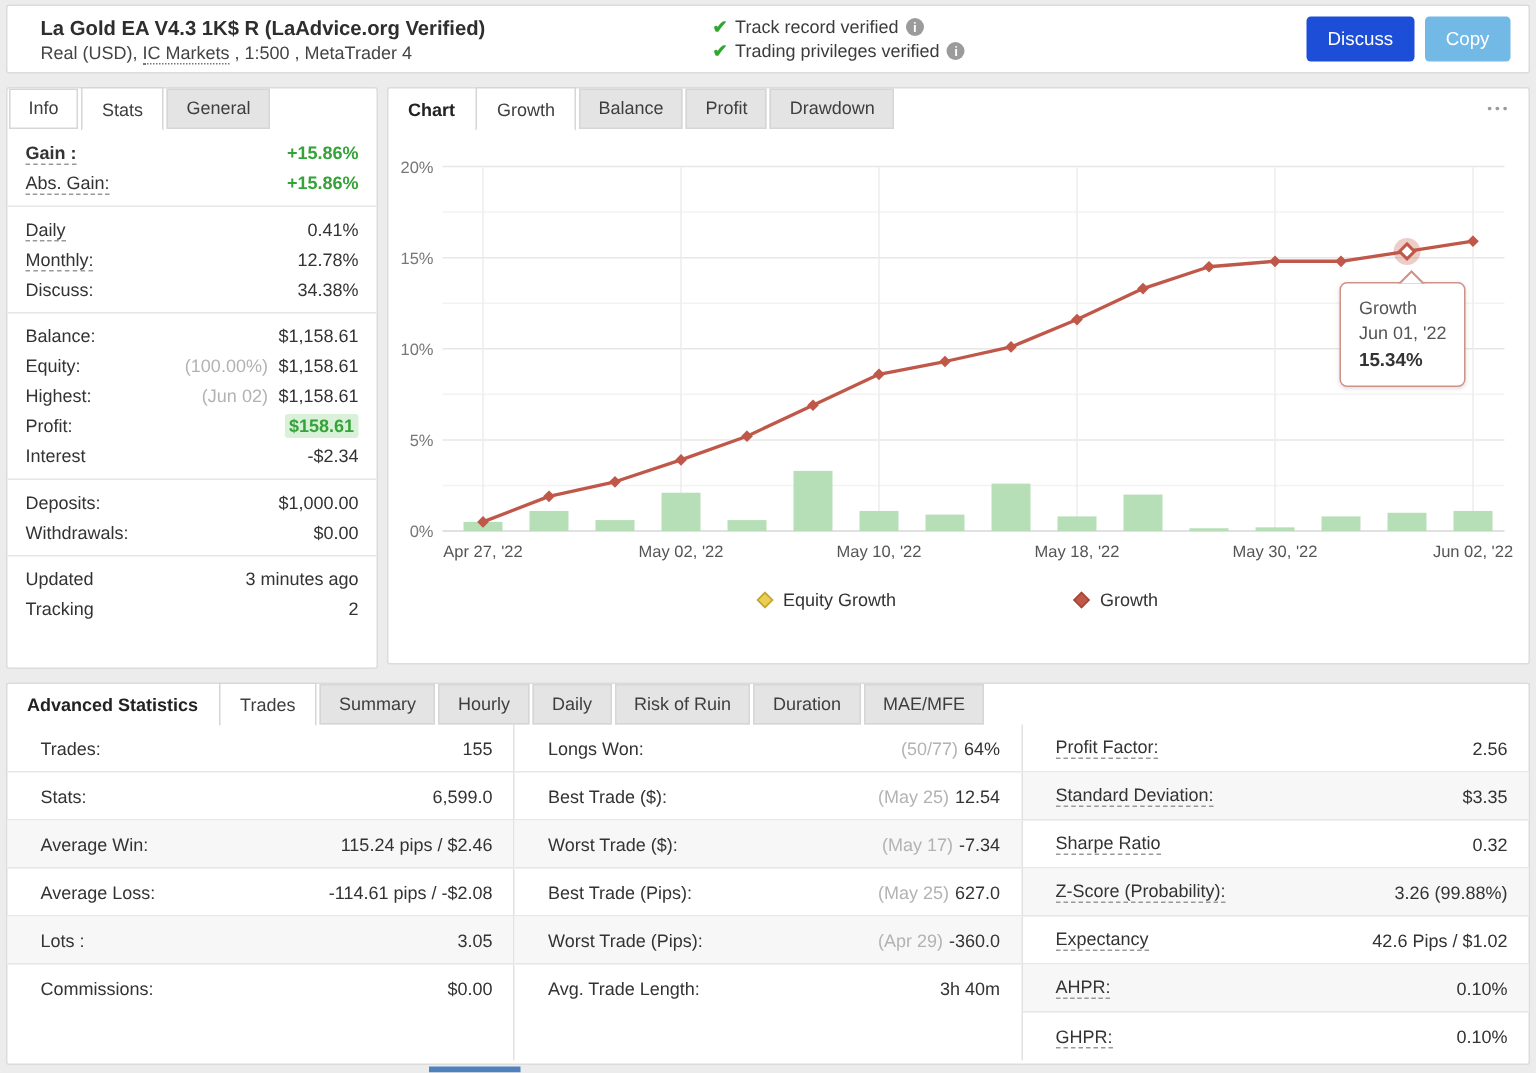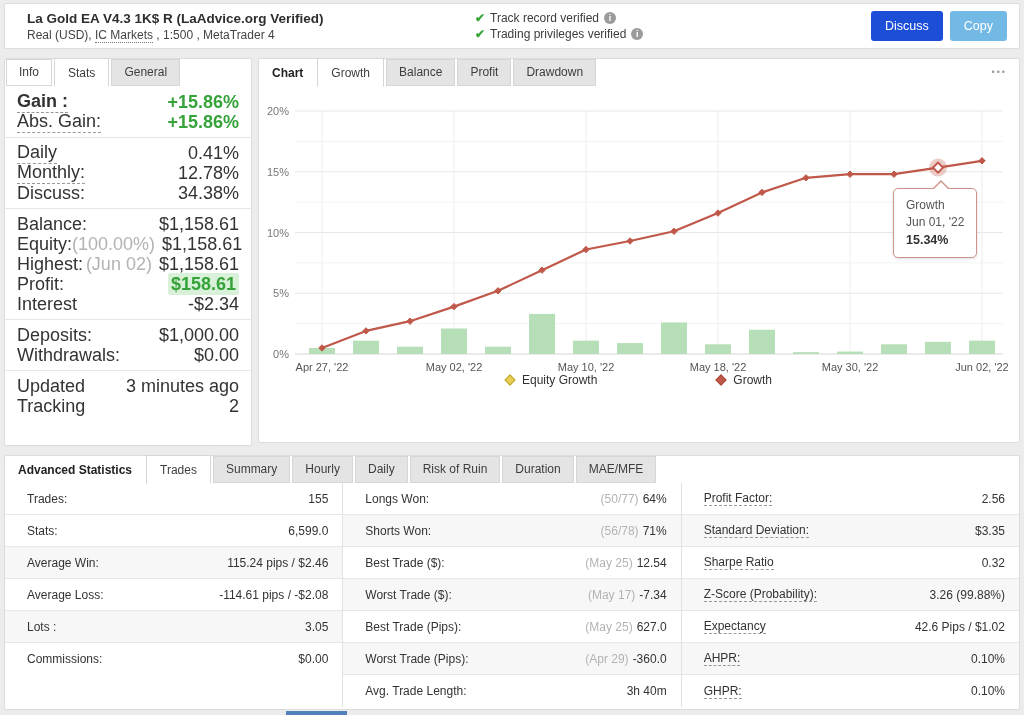--- a/index.html
+++ b/index.html
@@ -25,35 +25,35 @@
   .tabs { display:flex; align-items:flex-end; height:27px; padding-left:1px; position:relative; }
   .tab { font-size:12px; color:#3e3e3e; padding:5px 12px 6px; background:#e4e4e4; border:1px solid #d6d6d6;
          margin-right:2px; cursor:pointer; white-space:nowrap; }
   .tab.active { background:#fff; border-bottom-color:#fff; padding:7px 13px 6px; margin-bottom:-1px; position:relative; z-index:2; }
   .tab.first-white { background:#fff; }
   .tab.heading { background:transparent; border:none; font-weight:bold; color:#222; cursor:default; }
 
   
   .sidebar-card { left:4px; top:58px; width:248px; height:388px; }
   .sidebar-rows { padding:6px 0 0 0; }
-  .srow { display:flex; justify-content:space-between; align-items:center; height:20px; padding:0 12px; font-size:18px; }
+  .srow { display:flex; justify-content:space-between; align-items:center; height:20px; padding:0 12px; font-size:12px; }
   .srow .lbl { color:#333; }
   .srow .lbl.dotted { border-bottom:1px dashed #999; cursor:help; }
   .srow .lbl.bold { font-weight:bold; }
   .srow .val { color:#333; }
   .srow .val.green { color:#35a339; font-weight:bold; }
   .srow .val.hl { background:#d9f1d9; padding:1px 3px; border-radius:2px; }
   .srow .muted { color:#b3b3b3; margin-right:7px; }
   .sdivider { border-top:1px solid #e6e6e6; margin:5px 0; }
 
   
   .chart-card { left:258px; top:58px; width:762px; height:385px; }
   .ellipsis-menu { position:absolute; top:8px; right:12px; color:#9a9a9a; font-size:9px; letter-spacing:2px; cursor:pointer; z-index:3; }
   .chart-area { position:absolute; left:0; top:30px; right:0; bottom:0; }
-  .legend { position:absolute; left:0; top:284px; width:100%; display:flex; justify-content:center; gap:120px; }
+  .legend { position:absolute; left:0; top:304px; width:100%; display:flex; justify-content:center; gap:120px; }
   .legend-item { display:flex; align-items:center; gap:8px; font-size:12px; color:#333; cursor:pointer; }
   .legend-diamond { width:8px; height:8px; transform:rotate(45deg); display:inline-block; }
   .tooltip { position:absolute; background:#fff; border:1px solid #cf9288; border-radius:5px; padding:8px 12px;
              font-size:12px; color:#555; box-shadow:0 1px 3px rgba(0,0,0,.12); z-index:4; white-space:nowrap; }
   .tooltip:before { content:""; position:absolute; top:-9px; left:38px; border:9px solid transparent; border-top:none; border-bottom:9px solid #cf9288; }
   .tooltip:after  { content:""; position:absolute; top:-7px; left:40px; border:7px solid transparent; border-top:none; border-bottom:7px solid #fff; }
   .tt-line { line-height:17px; }
   .tt-value { font-weight:bold; color:#333; font-size:12.5px; line-height:18px; }
 
   
@@ -305,24 +305,20 @@
           <div class="arow">
             <span class="albl">Commissions:</span>
             <span class="aval"><span>$0.00</span></span>
           </div>
         </div>
         <div class="adv-col">
           <div class="arow">
             <span class="albl">Longs Won:</span>
             <span class="aval"><span class="amuted">(50/77)</span><span>64%</span></span>
           </div>
-          <div class="arow even">
-            <span class="albl">Shorts Won:</span>
-            <span class="aval"><span class="amuted">(56/78)</span><span>71%</span></span>
-          </div>
           <div class="arow">
             <span class="albl">Best Trade ($):</span>
             <span class="aval"><span class="amuted">(May 25)</span><span>12.54</span></span>
           </div>
           <div class="arow even">
             <span class="albl">Worst Trade ($):</span>
             <span class="aval"><span class="amuted">(May 17)</span><span>-7.34</span></span>
           </div>
           <div class="arow">
             <span class="albl">Best Trade (Pips):</span>

